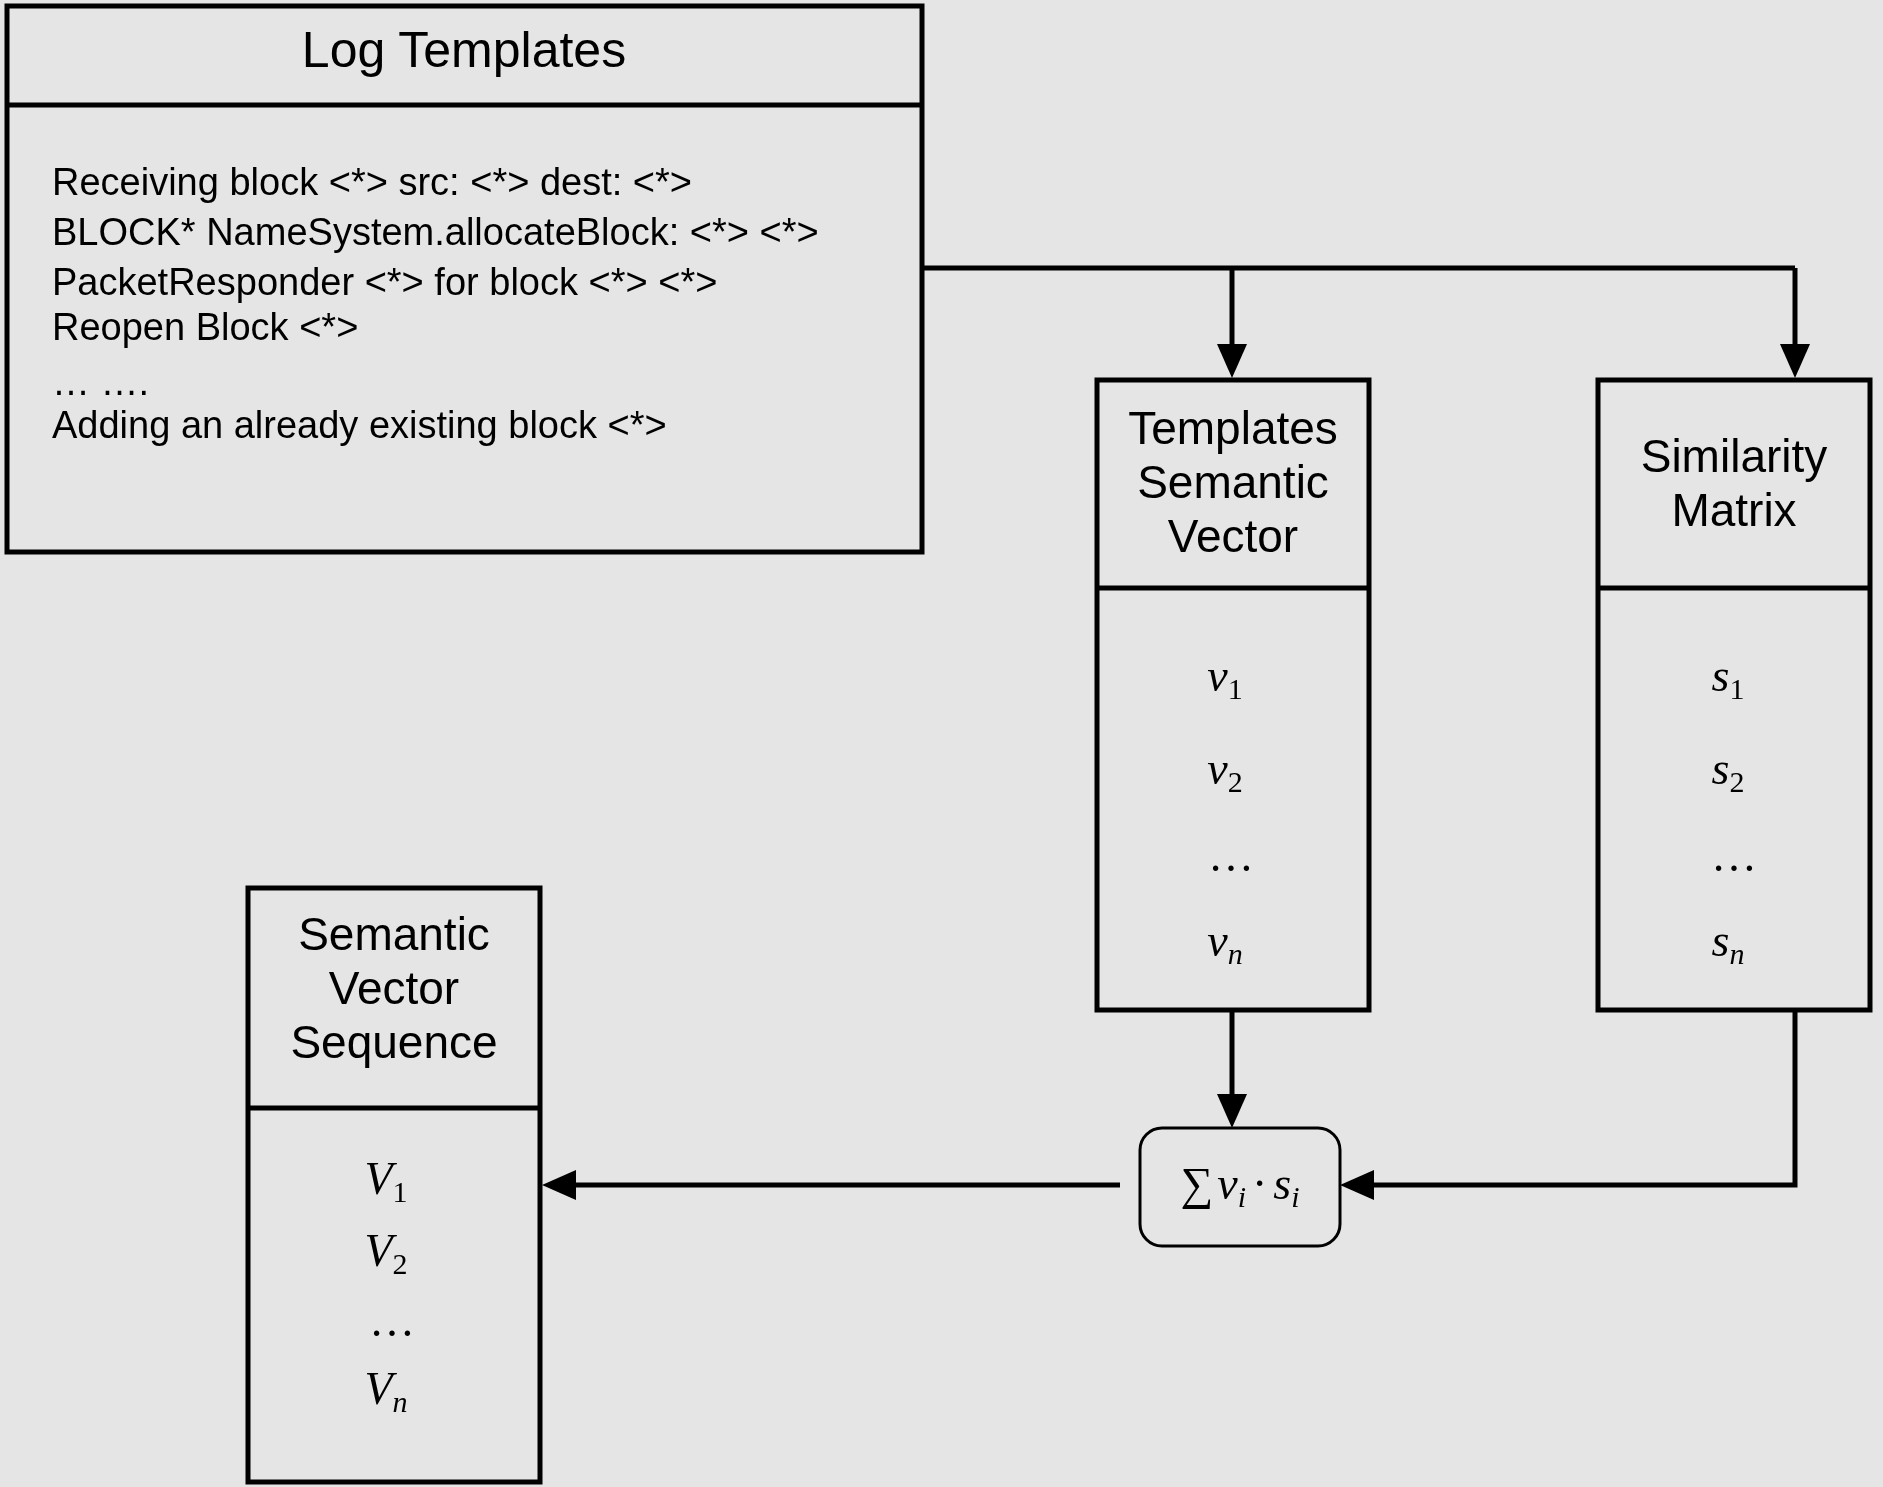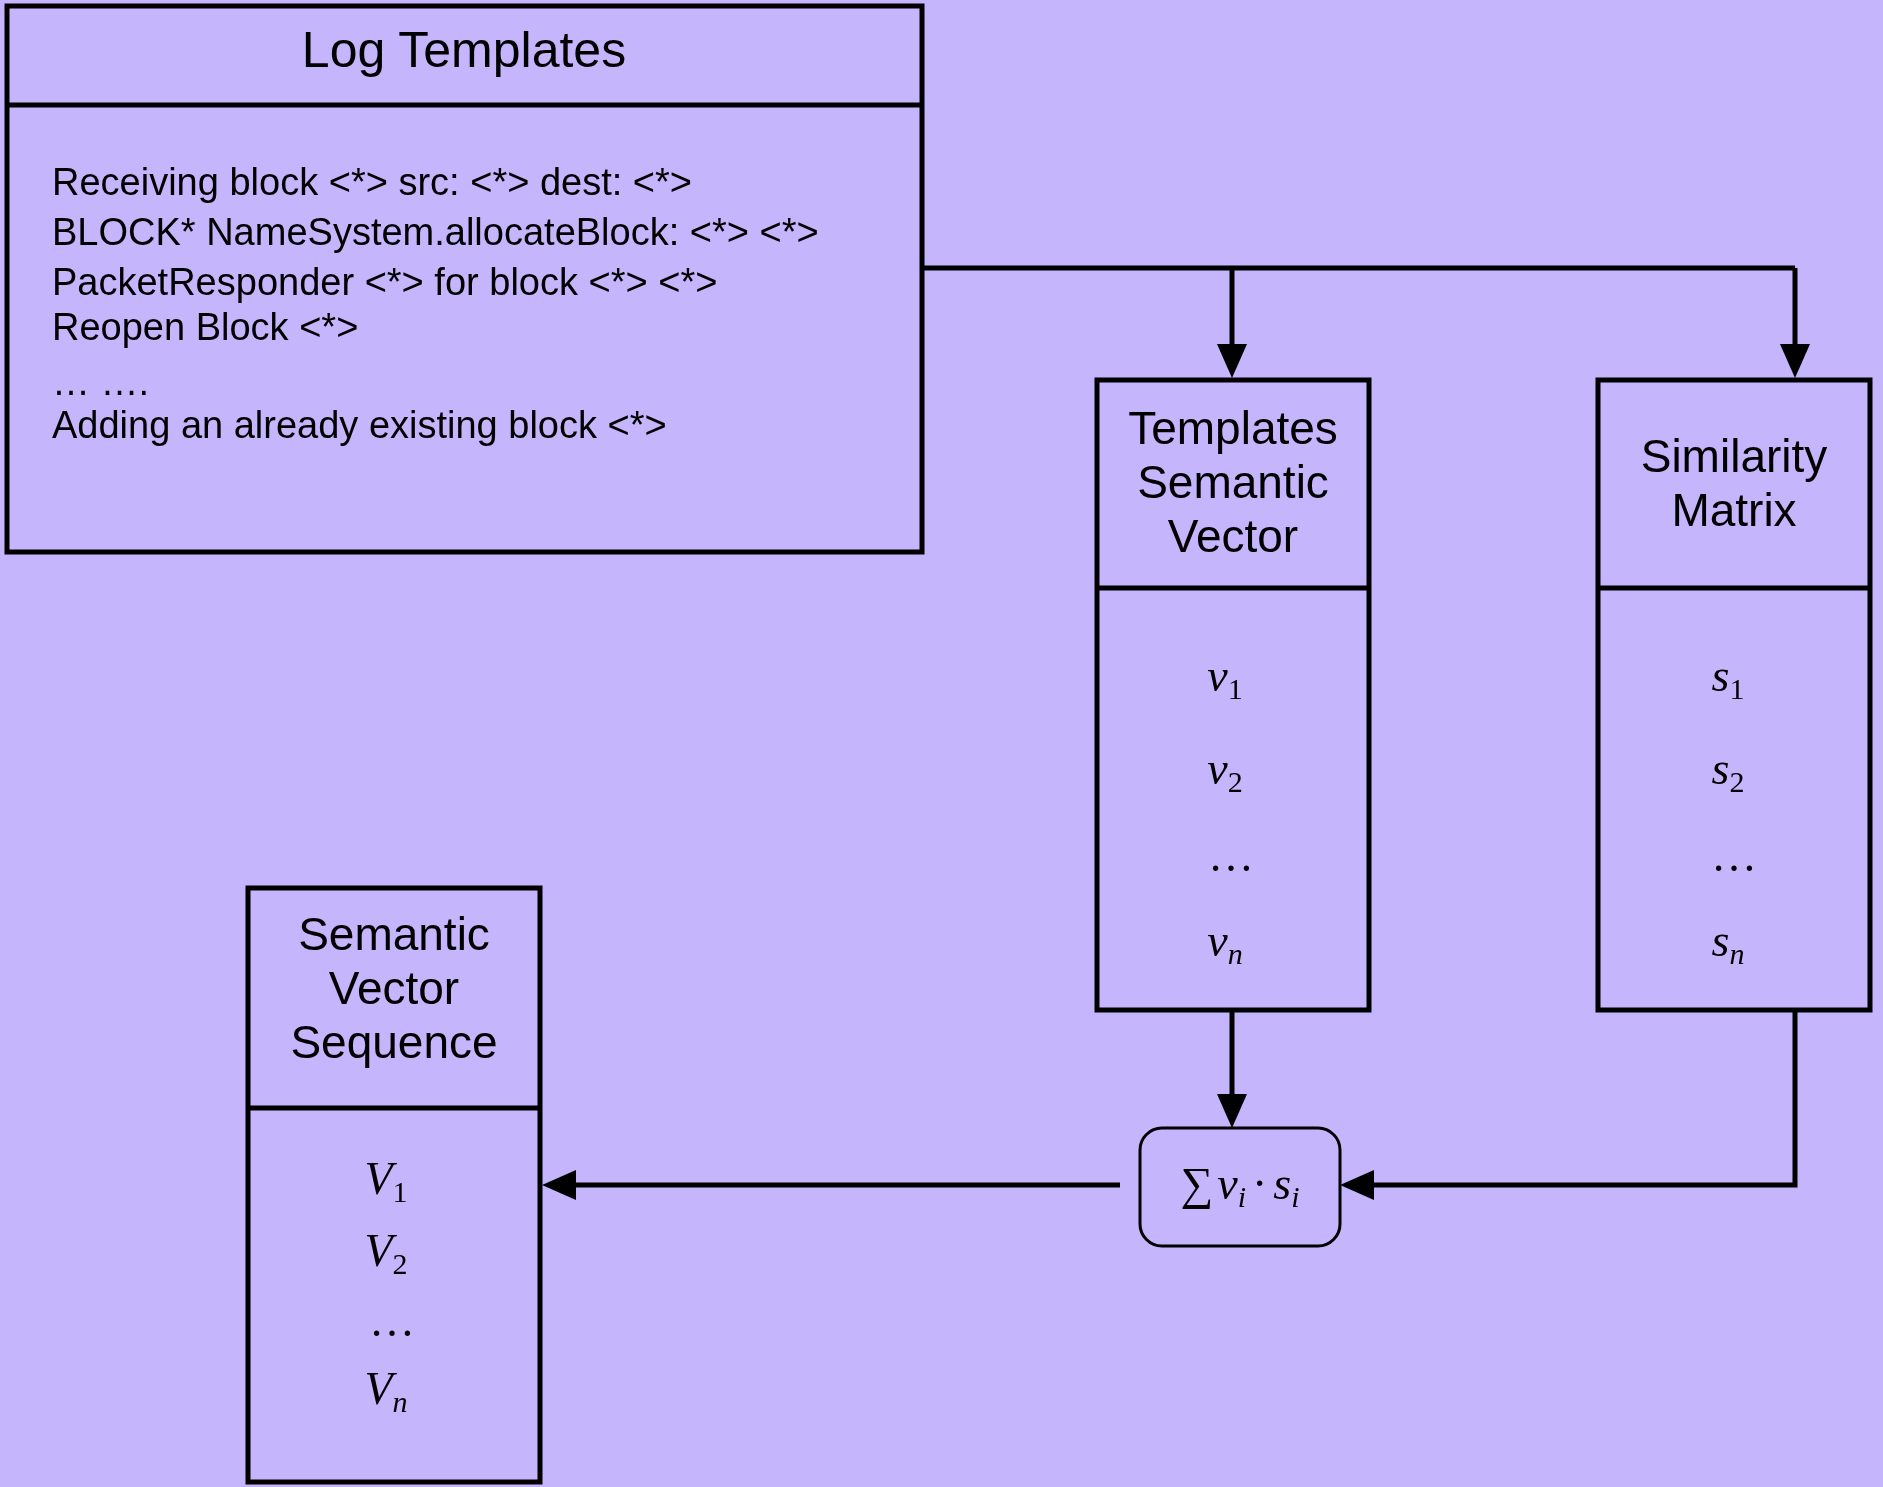--- a/index.html
+++ b/index.html
@@ -4,21 +4,21 @@
 <style>
   html, body {
     margin: 0;
     padding: 0;
     background: #ffffff;
   }
   #canvas-wrap {
     position: relative;
     width: 1883px;
     height: 1487px;
-    background: #c4b5fd;
+    background: #e5e5e5;
     overflow: hidden;
     font-family: "Liberation Sans", sans-serif;
   }
   svg.diagram {
     position: absolute;
     top: 0;
     left: 0;
     width: 1883px;
     height: 1487px;
     display: block;

